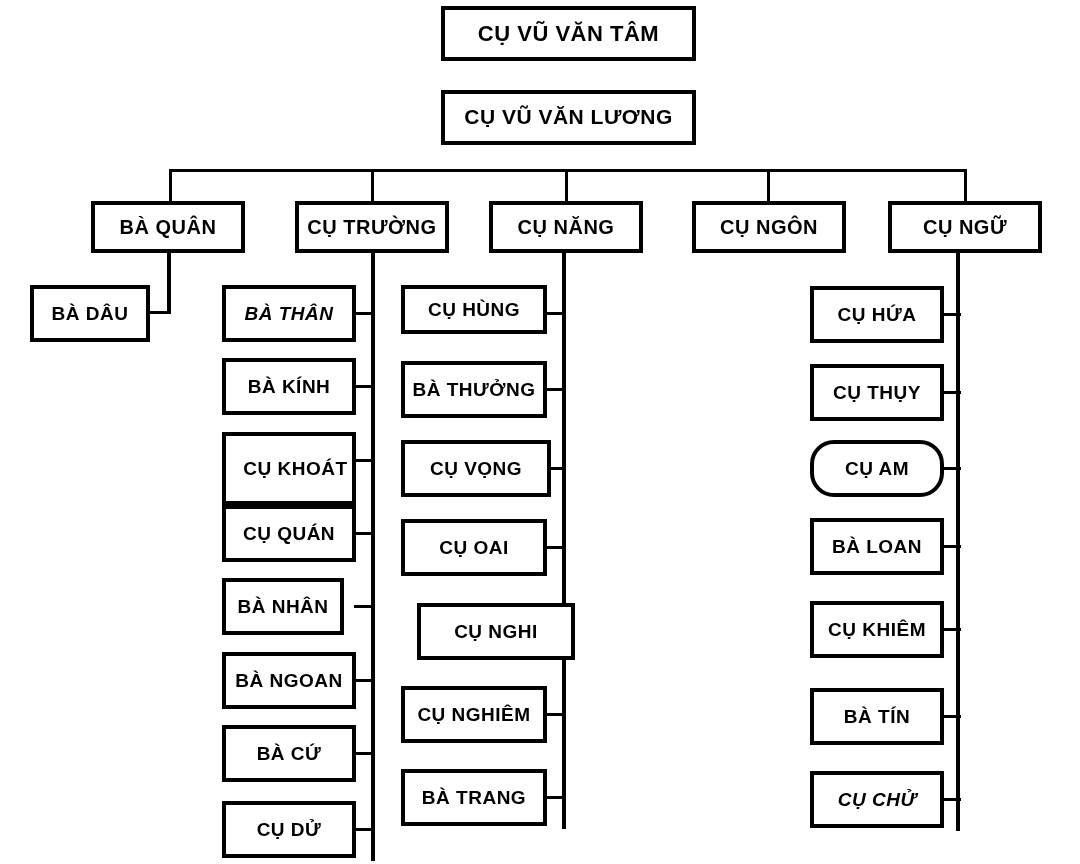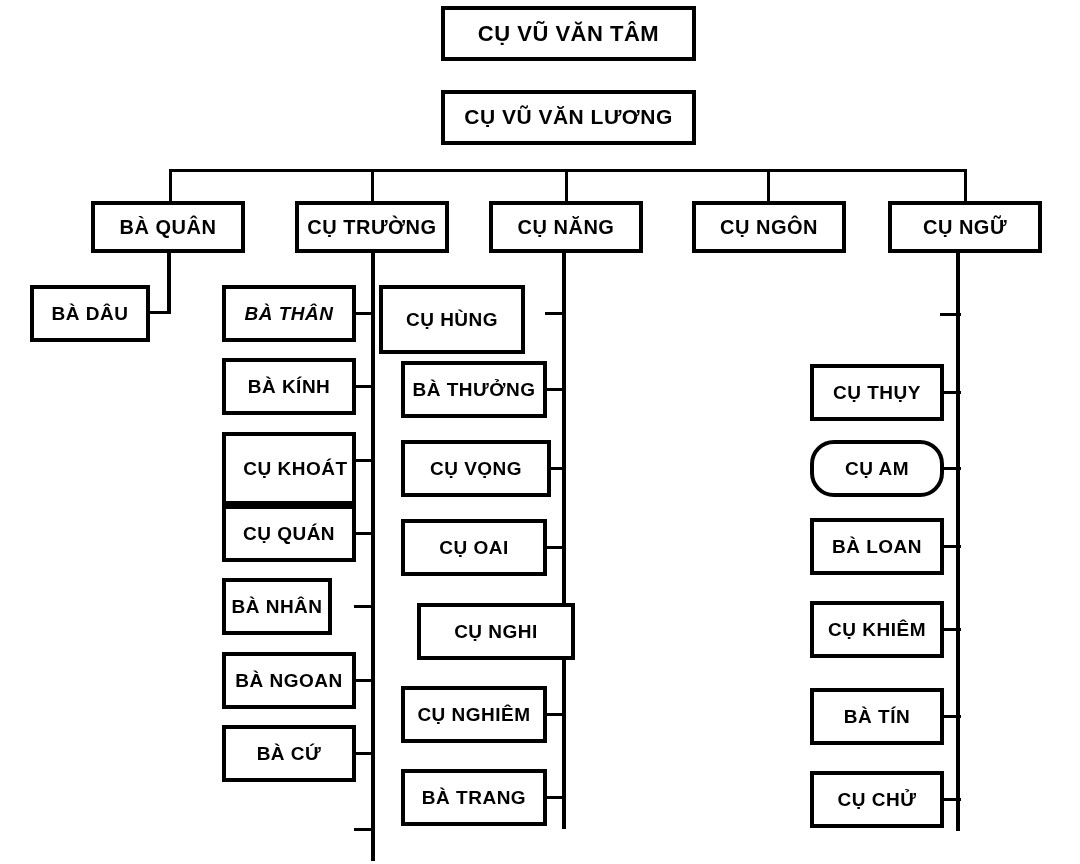--- a/index.html
+++ b/index.html
@@ -88,34 +88,35 @@
   <div class="conn hstub" style="left:354px; top:385px; width:21px;"></div>
   <div class="node child" style="left:222px; top:358px; width:134px; height:57px;">BÀ KÍNH</div>
 
   <div class="conn hstub" style="left:354px; top:459px; width:21px;"></div>
   <div class="node child" style="left:222px; top:432px; width:134px; height:73px;padding-left:13px;">CỤ KHOÁT</div>
 
   <div class="conn hstub" style="left:354px; top:532px; width:21px;"></div>
   <div class="node child" style="left:222px; top:505px; width:134px; height:57px;">CỤ QUÁN</div>
 
   <div class="conn hstub" style="left:354px; top:605px; width:21px;"></div>
-  <div class="node child" style="left:222px; top:578px; width:110px; height:57px;">BÀ NHÂN</div>
+  <div class="node child" style="left:222px; top:578px; width:122px; height:57px;">BÀ NHÂN</div>
 
   <div class="conn hstub" style="left:354px; top:679px; width:21px;"></div>
   <div class="node child" style="left:222px; top:652px; width:134px; height:57px;">BÀ NGOAN</div>
 
   <div class="conn hstub" style="left:354px; top:752px; width:21px;"></div>
   <div class="node child" style="left:222px; top:725px; width:134px; height:57px;text-align:right;">BÀ CỨ</div>
 
   <div class="conn hstub" style="left:354px; top:828px; width:21px;"></div>
+  <div class="node child" style="left:222px; top:801px; width:134px; height:57px;">CỤ DỬ</div>
 
   <div class="conn spine" style="left:562px; top:251px; height:578px;"></div>
 
   <div class="conn hstub" style="left:545px; top:312px; width:21px;"></div>
-  <div class="node child" style="left:379px; top:285px; width:146px; height:69px;">CỤ HÙNG</div>
+  <div class="node child" style="left:401px; top:285px; width:146px; height:49px;">CỤ HÙNG</div>
 
   <div class="conn hstub" style="left:545px; top:388px; width:21px;"></div>
   <div class="node child" style="left:401px; top:361px; width:146px; height:57px;">BÀ THƯỞNG</div>
 
   <div class="conn hstub" style="left:545px; top:467px; width:21px;"></div>
   <div class="node child" style="left:401px; top:440px; width:150px; height:57px;">CỤ VỌNG</div>
 
   <div class="conn hstub" style="left:545px; top:546px; width:21px;"></div>
   <div class="node child" style="left:401px; top:519px; width:146px; height:57px;">CỤ OAI</div>
 
@@ -124,32 +125,33 @@
 
   <div class="conn hstub" style="left:545px; top:713px; width:21px;"></div>
   <div class="node child" style="left:401px; top:686px; width:146px; height:57px;">CỤ NGHIÊM</div>
 
   <div class="conn hstub" style="left:545px; top:796px; width:21px;"></div>
   <div class="node child" style="left:401px; top:769px; width:146px; height:57px;">BÀ TRANG</div>
 
   <div class="conn spine" style="left:956px; top:251px; height:580px;"></div>
 
   <div class="conn hstub" style="left:940px; top:313px; width:21px;"></div>
+  <div class="node child" style="left:810px; top:286px; width:134px; height:57px;">CỤ HỨA</div>
 
   <div class="conn hstub" style="left:940px; top:391px; width:21px;"></div>
   <div class="node child" style="left:810px; top:364px; width:134px; height:57px;">CỤ THỤY</div>
 
   <div class="conn hstub" style="left:940px; top:467px; width:21px;"></div>
   <div class="node child" style="left:810px; top:440px; width:134px; height:57px;border-radius:24px;">CỤ AM</div>
 
   <div class="conn hstub" style="left:940px; top:545px; width:21px;"></div>
   <div class="node child" style="left:810px; top:518px; width:134px; height:57px;">BÀ LOAN</div>
 
   <div class="conn hstub" style="left:940px; top:628px; width:21px;"></div>
   <div class="node child" style="left:810px; top:601px; width:134px; height:57px;">CỤ KHIÊM</div>
 
   <div class="conn hstub" style="left:940px; top:715px; width:21px;"></div>
   <div class="node child" style="left:810px; top:688px; width:134px; height:57px;">BÀ TÍN</div>
 
   <div class="conn hstub" style="left:940px; top:798px; width:21px;"></div>
-  <div class="node child" style="left:810px; top:771px; width:134px; height:57px;">CỤ CHỬ</div>
+  <div class="node child" style="left:810px; top:771px; width:134px; height:57px;font-style:italic;">CỤ CHỬ</div>
 
 </div>
 
 </body></html>

